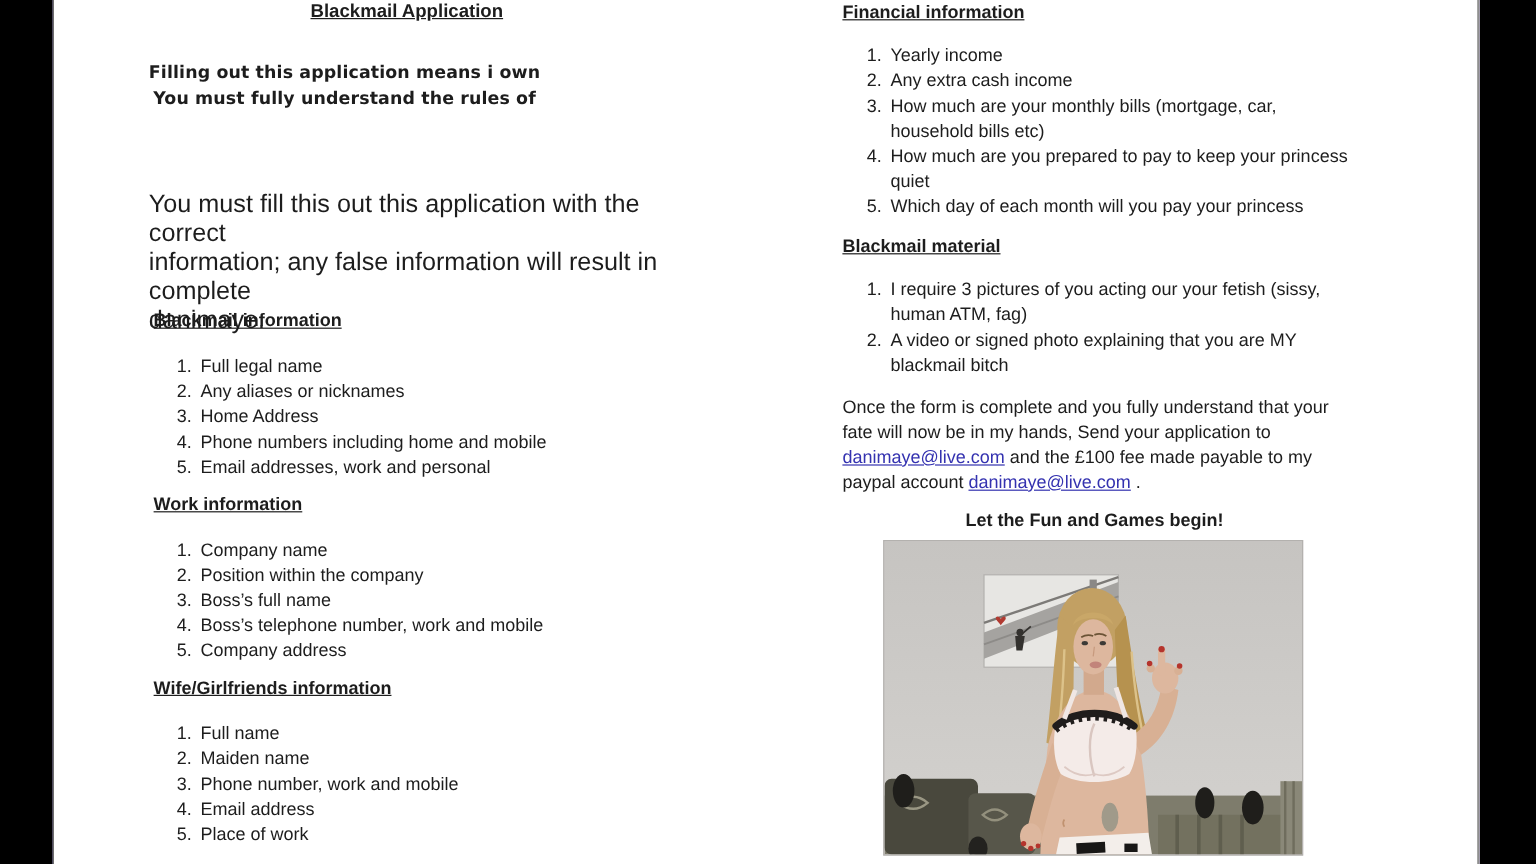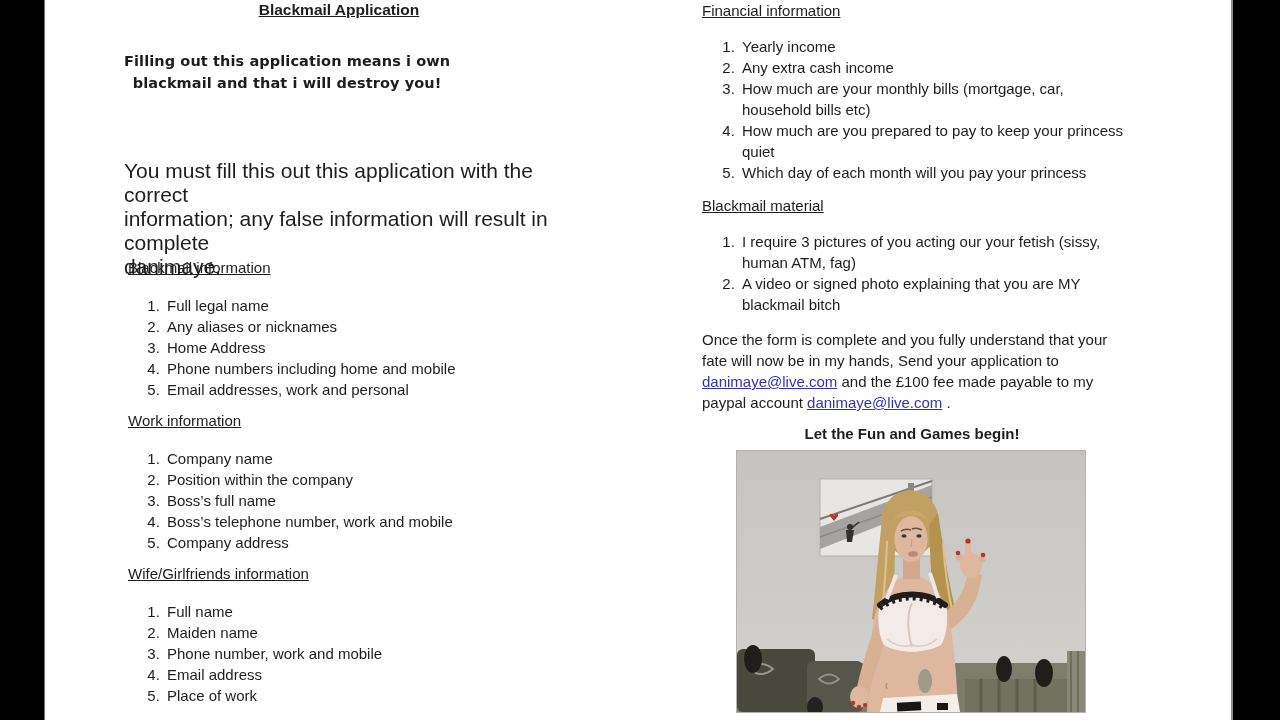--- a/index.html
+++ b/index.html
@@ -35,21 +35,21 @@
     font-weight: bold; font-size: 15.5px;
     text-decoration: underline;
   }
   .intro {
     font-family: "DejaVu Sans", sans-serif;
     font-weight: bold; font-size: 14.5px;
     line-height: 21.7px; letter-spacing: 0.1px; text-align: center;
   }
   .body-par { font-size: 21px; line-height: 24px; }
   .sec-heading {
-    font-weight: normal; font-size: 15px;
+    font-weight: bold; font-size: 15px;
     text-decoration: underline;
   }
   ol.num-list {
     margin: 0; font-size: 15px; line-height: 21px;
     list-style: decimal outside;
   }
   .col-left  ol.num-list { padding-left: 40px; width: 390px; }
   .col-right ol.num-list { padding-left: 37px; width: 390px; }
   ol.num-list li { padding-left: 3px; }
 
@@ -73,21 +73,21 @@
   <div class="letterbox left"></div>
   <div class="letterbox right"></div>
 
   <div class="page">
 
     <div class="col col-left">
       <div class="abs doc-title" style="top:1px; left:0;">Blackmail Application</div>
 
       <div class="abs intro" style="top:51px; left:0;">
         <div>Filling out this application means i own</div>
-        <div>blackmail and that i will destroy you!</div>
+        <div>You must fully understand the rules of</div>
       </div>
 
       <div class="abs body-par" style="top:159px; left:0;">
         <div>You must fill this out this application with the correct</div>
         <div>information; any false information will result in complete</div>
         <div>danimaye.</div>
       </div>
 
       <div class="abs sec-heading" style="top:259px; left:4px;">Blackmail information</div>
       <ol class="abs num-list" style="top:295px; left:0;">

